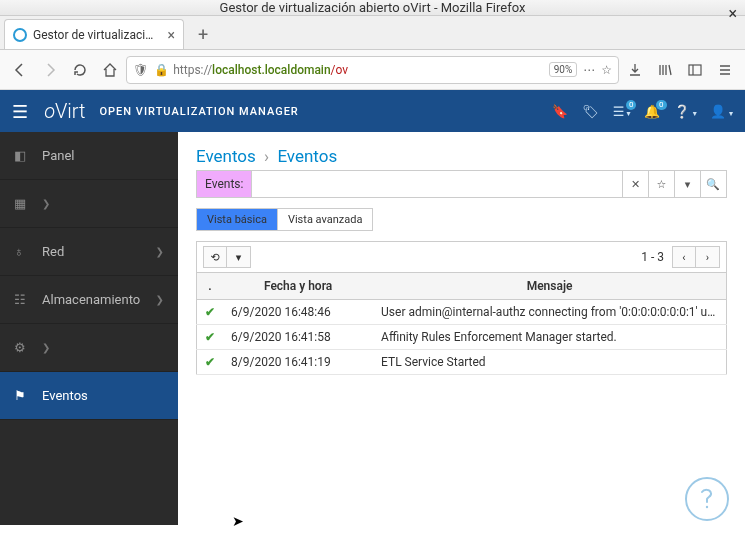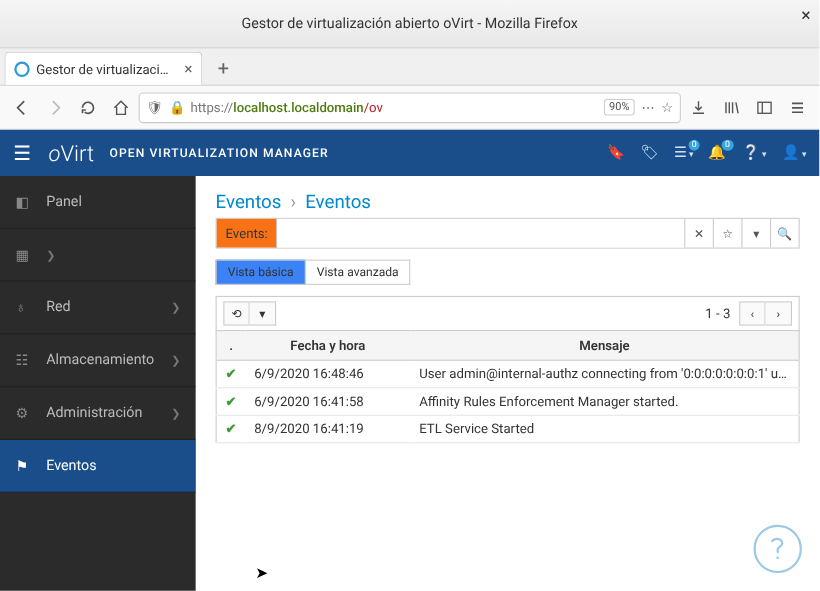--- a/index.html
+++ b/index.html
@@ -1,19 +1,19 @@
 <!DOCTYPE html>
 <html><head>
 <meta charset="utf-8">
 <style>
 * { box-sizing: border-box; margin: 0; padding: 0; font-family: -apple-system, BlinkMacSystemFont, "Segoe UI", Roboto, Arial, sans-serif; }
 body { width: 745px; height: 537px; background: #fff; overflow: hidden; position: relative; }
 
 
-.titlebar { height: 44px; background: linear-gradient(#f5f5f5, #e8e8e8); border-bottom: 1px solid #ccc; display: flex; align-items: center; justify-content: center; position: relative; font-size: 13px; color: #333; }
+.titlebar { height: 16px; background: linear-gradient(#f5f5f5, #e8e8e8); border-bottom: 1px solid #ccc; display: flex; align-items: center; justify-content: center; position: relative; font-size: 13px; color: #333; }
 .titlebar .close { position: absolute; right: 8px; top: 4px; font-size: 16px; cursor: pointer; color: #333; }
 
 
 .tabstrip { height: 34px; background: #f0f0f0; border-bottom: 1px solid #ccc; display: flex; align-items: flex-end; padding: 0 4px; }
 .tab { display: flex; align-items: center; background: #fff; border: 1px solid #ccc; border-bottom: none; border-radius: 4px 4px 0 0; height: 30px; padding: 0 8px; font-size: 12px; color: #333; max-width: 180px; }
 .tab .favicon { width: 14px; height: 14px; border: 2px solid #2a9ad6; border-radius: 50%; margin-right: 6px; flex-shrink: 0; }
 .tab .tab-title { white-space: nowrap; overflow: hidden; text-overflow: ellipsis; flex: 1; }
 .tab .tab-close { margin-left: 8px; font-size: 14px; color: #666; }
 .newtab { width: 30px; height: 30px; display: flex; align-items: center; justify-content: center; font-size: 18px; color: #666; margin-left: 4px; }
 
@@ -51,21 +51,21 @@
 .sb-item .sb-chev { font-size: 10px; color: #777; }
 .sb-item.active { background: #1a4e8a; color: #fff; }
 .sb-item.active .sb-icon { color: #fff; }
 
 
 .content { flex: 1; background: #fff; padding: 14px 18px; font-size: 12px; color: #333; overflow: hidden; }
 .breadcrumb { color: #0088ce; font-size: 17px; margin-bottom: 4px; }
 .breadcrumb .sep { color: #999; margin: 0 4px; }
 
 .filterbar { display: flex; border: 1px solid #ccc; height: 28px; margin-bottom: 10px; }
-.filterbar .flabel { padding: 0 8px; display: flex; align-items: center; border-right: 1px solid #ccc; background: #f97316; }
+.filterbar .flabel { padding: 0 8px; display: flex; align-items: center; border-right: 1px solid #ccc; background: #f0abfc; }
 .filterbar .finput { flex: 1; border: none; padding: 0 6px; font-size: 12px; outline: none; }
 .filterbar .fbtn { width: 26px; border-left: 1px solid #ccc; display: flex; align-items: center; justify-content: center; color: #555; font-size: 11px; }
 
 .viewtabs { display: flex; gap: 0; margin-bottom: 10px; }
 .viewtab { border: 1px solid #ccc; padding: 4px 10px; font-size: 11px; background: #fff; color: #333; }
 .viewtab.active { background: #3b82f6; }
 .viewtab + .viewtab { border-left: none; }
 
 .tablectrl { display: flex; align-items: center; margin-bottom: 0; border: 1px solid #ccc; border-bottom: none; padding: 4px 6px; }
 .tc-btn { border: 1px solid #ccc; height: 22px; min-width: 24px; display: flex; align-items: center; justify-content: center; font-size: 11px; background: #fafafa; }
@@ -185,21 +185,20 @@
       <span class="sb-label">Red</span>
       <span class="sb-chev">❯</span>
     </div>
     <div class="sb-item">
       <span class="sb-icon">☷</span>
       <span class="sb-label">Almacenamiento</span>
       <span class="sb-chev">❯</span>
     </div>
     <div class="sb-item">
       <span class="sb-icon">⚙</span>
-      <span class="sb-label">Administración</span>
       <span class="sb-chev">❯</span>
     </div>
     <div class="sb-item active">
       <span class="sb-icon">⚑</span>
       <span class="sb-label">Eventos</span>
     </div>
   </div>
 
   <div class="content">
     <div class="breadcrumb">

